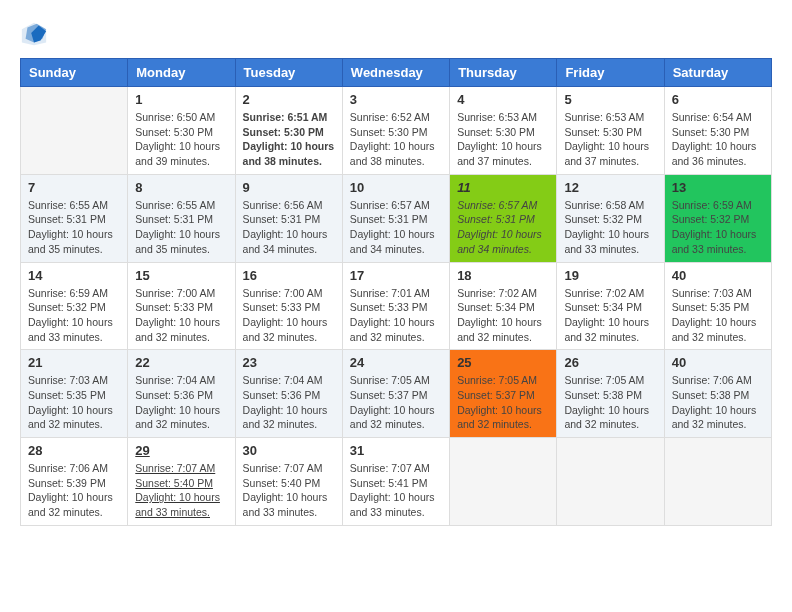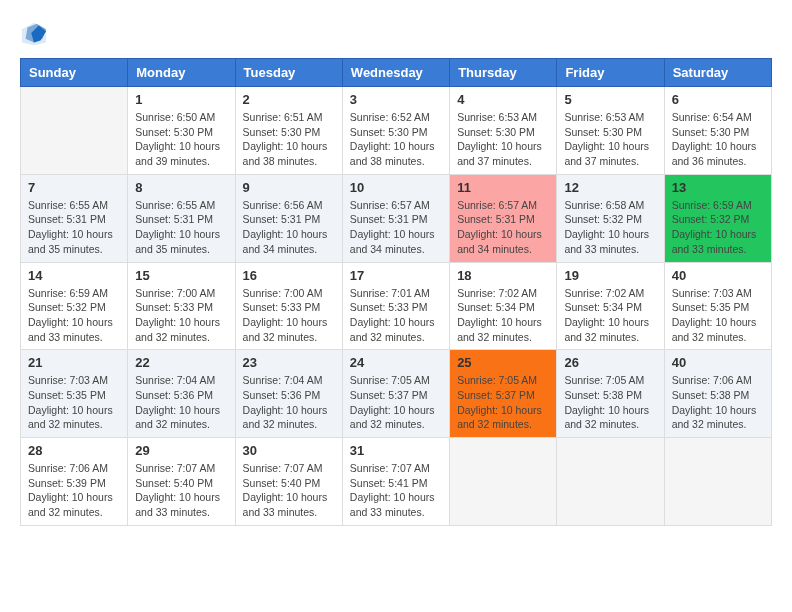--- a/index.html
+++ b/index.html
@@ -126,21 +126,21 @@
         <td class="empty-cell"></td>
         <td style="background-color: rgb(255, 255, 255);">
           <span class="day-num">1</span>
           <div class="day-info" style="white-space: pre-line;">Sunrise: 6:50 AM
 Sunset: 5:30 PM
 Daylight: 10 hours
 and 39 minutes.</div>
         </td>
         <td style="background-color: rgb(255, 255, 255);">
           <span class="day-num">2</span>
-          <div class="day-info" style="white-space: pre-line;">Sunrise: 6:51 AM
+          <div class="day-info" style="white-space: pre-line; font-weight: bold;">Sunrise: 6:51 AM
 Sunset: 5:30 PM
 Daylight: 10 hours
 and 38 minutes.</div>
         </td>
         <td style="background-color: rgb(255, 255, 255);">
           <span class="day-num">3</span>
           <div class="day-info" style="white-space: pre-line;">Sunrise: 6:52 AM
 Sunset: 5:30 PM
 Daylight: 10 hours
 and 38 minutes.</div>
@@ -189,21 +189,21 @@
 Daylight: 10 hours
 and 34 minutes.</div>
         </td>
         <td style="background-color: rgb(240, 244, 248);">
           <span class="day-num">10</span>
           <div class="day-info" style="white-space: pre-line;">Sunrise: 6:57 AM
 Sunset: 5:31 PM
 Daylight: 10 hours
 and 34 minutes.</div>
         </td>
-        <td style="background-color: #fca5a5;">
+        <td style="background-color: #84cc16; font-style: italic;">
           <span class="day-num">11</span>
           <div class="day-info" style="white-space: pre-line;">Sunrise: 6:57 AM
 Sunset: 5:31 PM
 Daylight: 10 hours
 and 34 minutes.</div>
         </td>
         <td style="background-color: rgb(240, 244, 248);">
           <span class="day-num">12</span>
           <div class="day-info" style="white-space: pre-line;">Sunrise: 6:58 AM
 Sunset: 5:32 PM
@@ -321,21 +321,21 @@
         </td>
       </tr>
       <tr>
         <td style="background-color: rgb(255, 255, 255);">
           <span class="day-num">28</span>
           <div class="day-info" style="white-space: pre-line;">Sunrise: 7:06 AM
 Sunset: 5:39 PM
 Daylight: 10 hours
 and 32 minutes.</div>
         </td>
-        <td style="background-color: rgb(255, 255, 255);">
+        <td style="background-color: rgb(255, 255, 255); text-decoration: underline;">
           <span class="day-num">29</span>
           <div class="day-info" style="white-space: pre-line;">Sunrise: 7:07 AM
 Sunset: 5:40 PM
 Daylight: 10 hours
 and 33 minutes.</div>
         </td>
         <td style="background-color: rgb(255, 255, 255);">
           <span class="day-num">30</span>
           <div class="day-info" style="white-space: pre-line;">Sunrise: 7:07 AM
 Sunset: 5:40 PM

